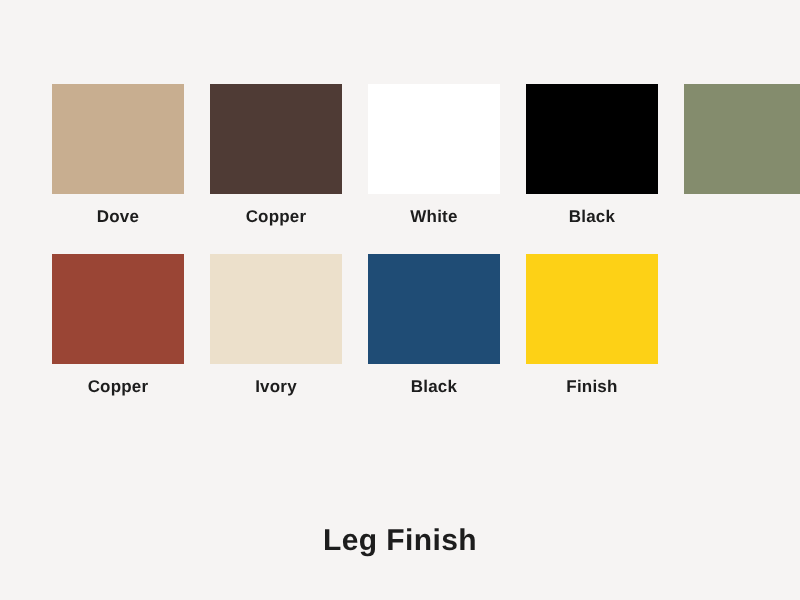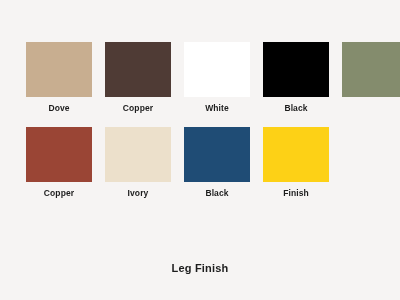--- a/index.html
+++ b/index.html
@@ -59,21 +59,21 @@
     text-align: left;
     white-space: nowrap;
     line-height: 10px;
   }
   #board-caption {
     position: absolute;
     left: 0;
     top: 262px;
     width: 400px;
     text-align: center;
-    font-size: 11px;
+    font-size: 15px;
     font-weight: bold;
     color: #1d1d1d;
     letter-spacing: 0.2px;
   }
 </style>
 </head>
 <body style="background: rgb(246, 244, 243);">
 
 <div id="swatch-board">
 

